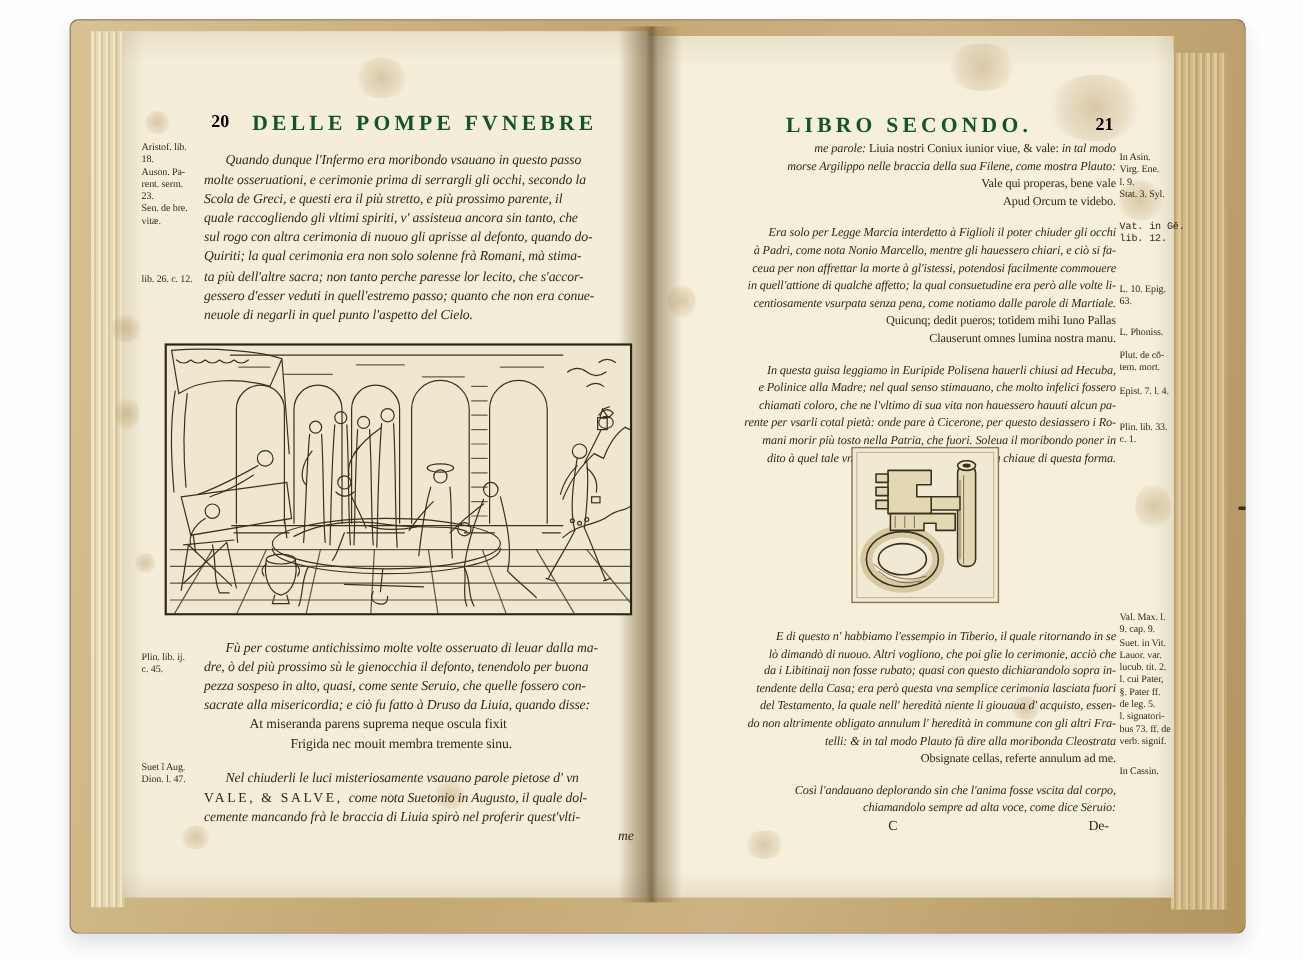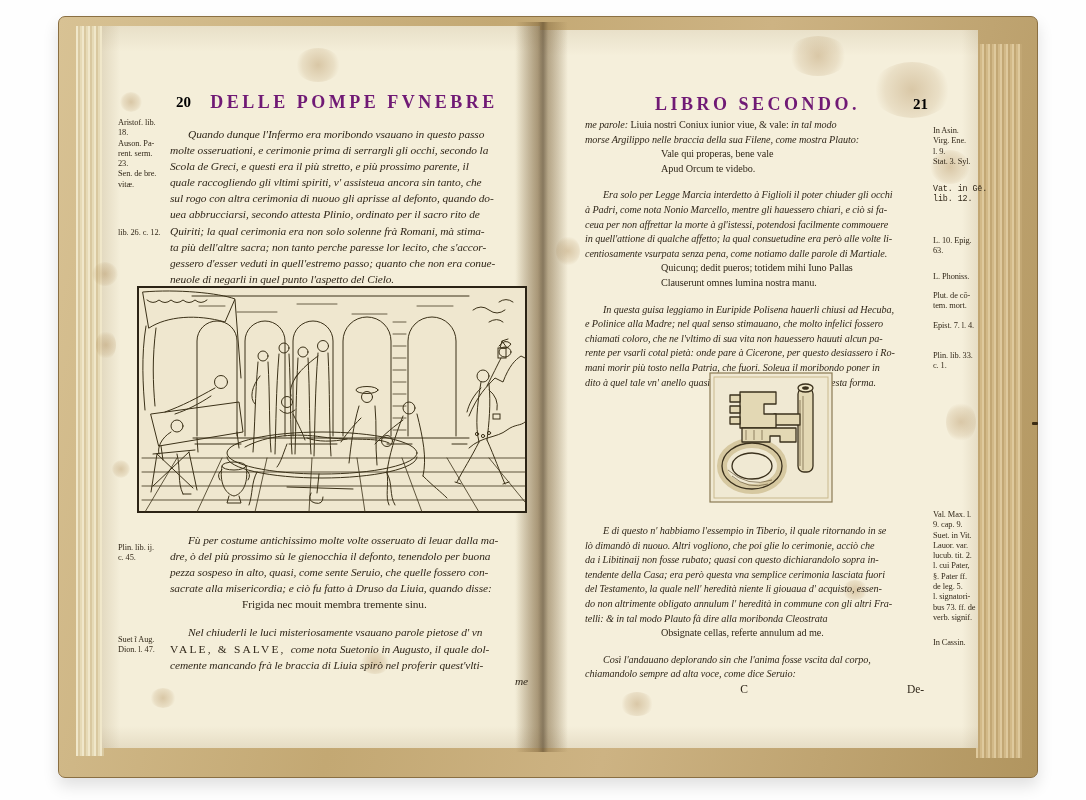--- a/index.html
+++ b/index.html
@@ -33,27 +33,27 @@
 
   .fox{position:absolute;border-radius:50%;pointer-events:none;
        background:radial-gradient(circle,rgba(153,108,46,.30) 0%,rgba(153,108,46,.12) 55%,rgba(153,108,46,0) 75%);}
   .speck{position:absolute;background:#3c2c14;border-radius:1px;}
 
   
   .ink{color:#2e2517;}
   .tblock{position:absolute;}
   .header{position:relative;height:22px;margin-bottom:2px;}
   .header .rtitle{display:block;text-align:center;font-size:18px;font-weight:bold;
-                  letter-spacing:3.5px;color:#701a75;}
+                  letter-spacing:3.5px;color:#14532d;}
   .header .pnum{position:absolute;top:2px;font-size:15px;font-weight:bold;color:#000000;}
   .lp-num{left:6px;} .rp-num{right:2px;}
 
   .lines .line{white-space:nowrap;color:#30271a;}
   .lb1 .line,.lb2 .line{font-size:11.4px;line-height:16.1px;letter-spacing:-.1px;}
-  .rb1 .line,.rb2 .line{font-size:10.2px;line-height:14.6px;letter-spacing:-.1px;}
+  .rb1 .line,.rb2 .line{font-size:10.2px;line-height:14.6px;letter-spacing:-.1px;text-align:right;}
   .f-i{font-style:italic;}
   .f-r{font-style:normal;}
   .f-rc{font-style:normal;letter-spacing:2.2px;}
   .line.ind{padding-left:18px;margin-top:12px;}
   .lb1 .v1,.lb2 .v1{padding-left:38px;font-style:normal;}
   .lb2 .v2{padding-left:72px;}
   .rb1 .v1,.rb2 .v1{padding-left:76px;}
   .line.cw{text-align:right;padding-right:10px;}
   .line.sigrow{position:relative;height:16px;}
   .f-sigC{position:absolute;left:45%;font-size:11.5px;}
@@ -101,32 +101,32 @@
     <div class="header">
       <span class="pnum lp-num">20</span>
       <span class="rtitle">DELLE POMPE FVNEBRE</span>
     </div>
     <div class="lines lb1">
         <div class="line ind"><span class="f-i">Quando dunque l'Infermo era moribondo vsauano in questo passo</span></div>
         <div class="line"><span class="f-i">molte osseruationi, e cerimonie prima di serrargli gli occhi, secondo la</span></div>
         <div class="line"><span class="f-i">Scola de Greci, e questi era il più stretto, e più prossimo parente, il</span></div>
         <div class="line"><span class="f-i">quale raccogliendo gli vltimi spiriti, v' assisteua ancora sin tanto, che</span></div>
         <div class="line"><span class="f-i">sul rogo con altra cerimonia di nuouo gli aprisse al defonto, quando do-</span></div>
-        <div class="line"><span class="f-i">uea abbrucciarsi, secondo attesta Plinio, ordinato per il sacro rito de</span></div>
         <div class="line"><span class="f-i">Quiriti; la qual cerimonia era non solo solenne frà Romani, mà stima-</span></div>
         <div class="line"><span class="f-i">ta più dell'altre sacra; non tanto perche paresse lor lecito, che s'accor-</span></div>
         <div class="line"><span class="f-i">gessero d'esser veduti in quell'estremo passo; quanto che non era conue-</span></div>
         <div class="line"><span class="f-i">neuole di negarli in quel punto l'aspetto del Cielo.</span></div>
       </div>
   </div>
   <div class="tblock ink lines lb2" style="left:170px;top:520px;width:368px;">
       <div class="line ind"><span class="f-i">Fù per costume antichissimo molte volte osseruato di leuar dalla ma-</span></div>
       <div class="line"><span class="f-i">dre, ò del più prossimo sù le gienocchia il defonto, tenendolo per buona</span></div>
       <div class="line"><span class="f-i">pezza sospeso in alto, quasi, come sente Seruio, che quelle fossero con-</span></div>
       <div class="line"><span class="f-i">sacrate alla misericordia; e ciò fu fatto à Druso da Liuia, quando disse:</span></div>
+      <div class="line v1"><span class="f-r">At miseranda parens suprema neque oscula fixit</span></div>
       <div class="line v2"><span class="f-r">Frigida nec mouit membra tremente sinu.</span></div>
       <div class="line ind"><span class="f-i">Nel chiuderli le luci misteriosamente vsauano parole pietose d' vn</span></div>
       <div class="line"><span class="f-rc">VALE, &amp; SALVE, </span><span class="f-i">come nota Suetonio in Augusto, il quale dol-</span></div>
       <div class="line"><span class="f-i">cemente mancando frà le braccia di Liuia spirò nel proferir quest'vlti-</span></div>
       <div class="line cw"><span class="f-i">me</span></div>
     </div>
   <div class="notes" style="left:118px;top:26px;width:50px;height:720px;">
       <div class="note" style="top: 92px;">Aristof. lib.
 18.
 Auson. Pa-

